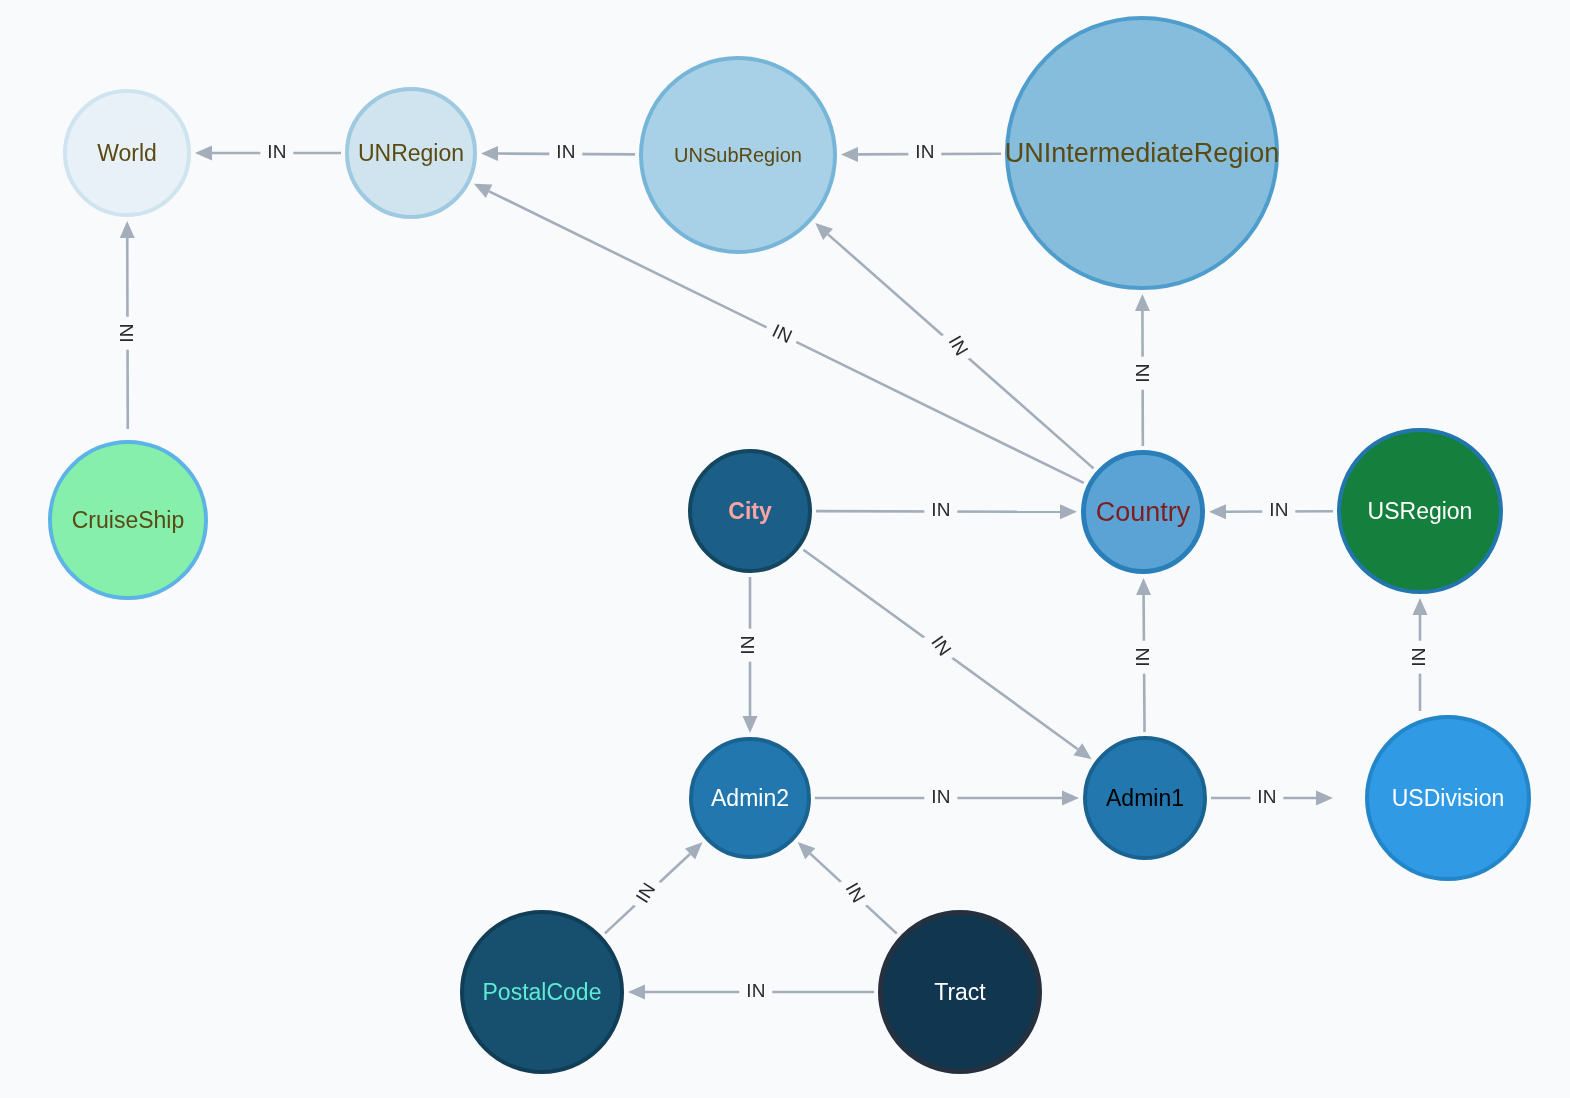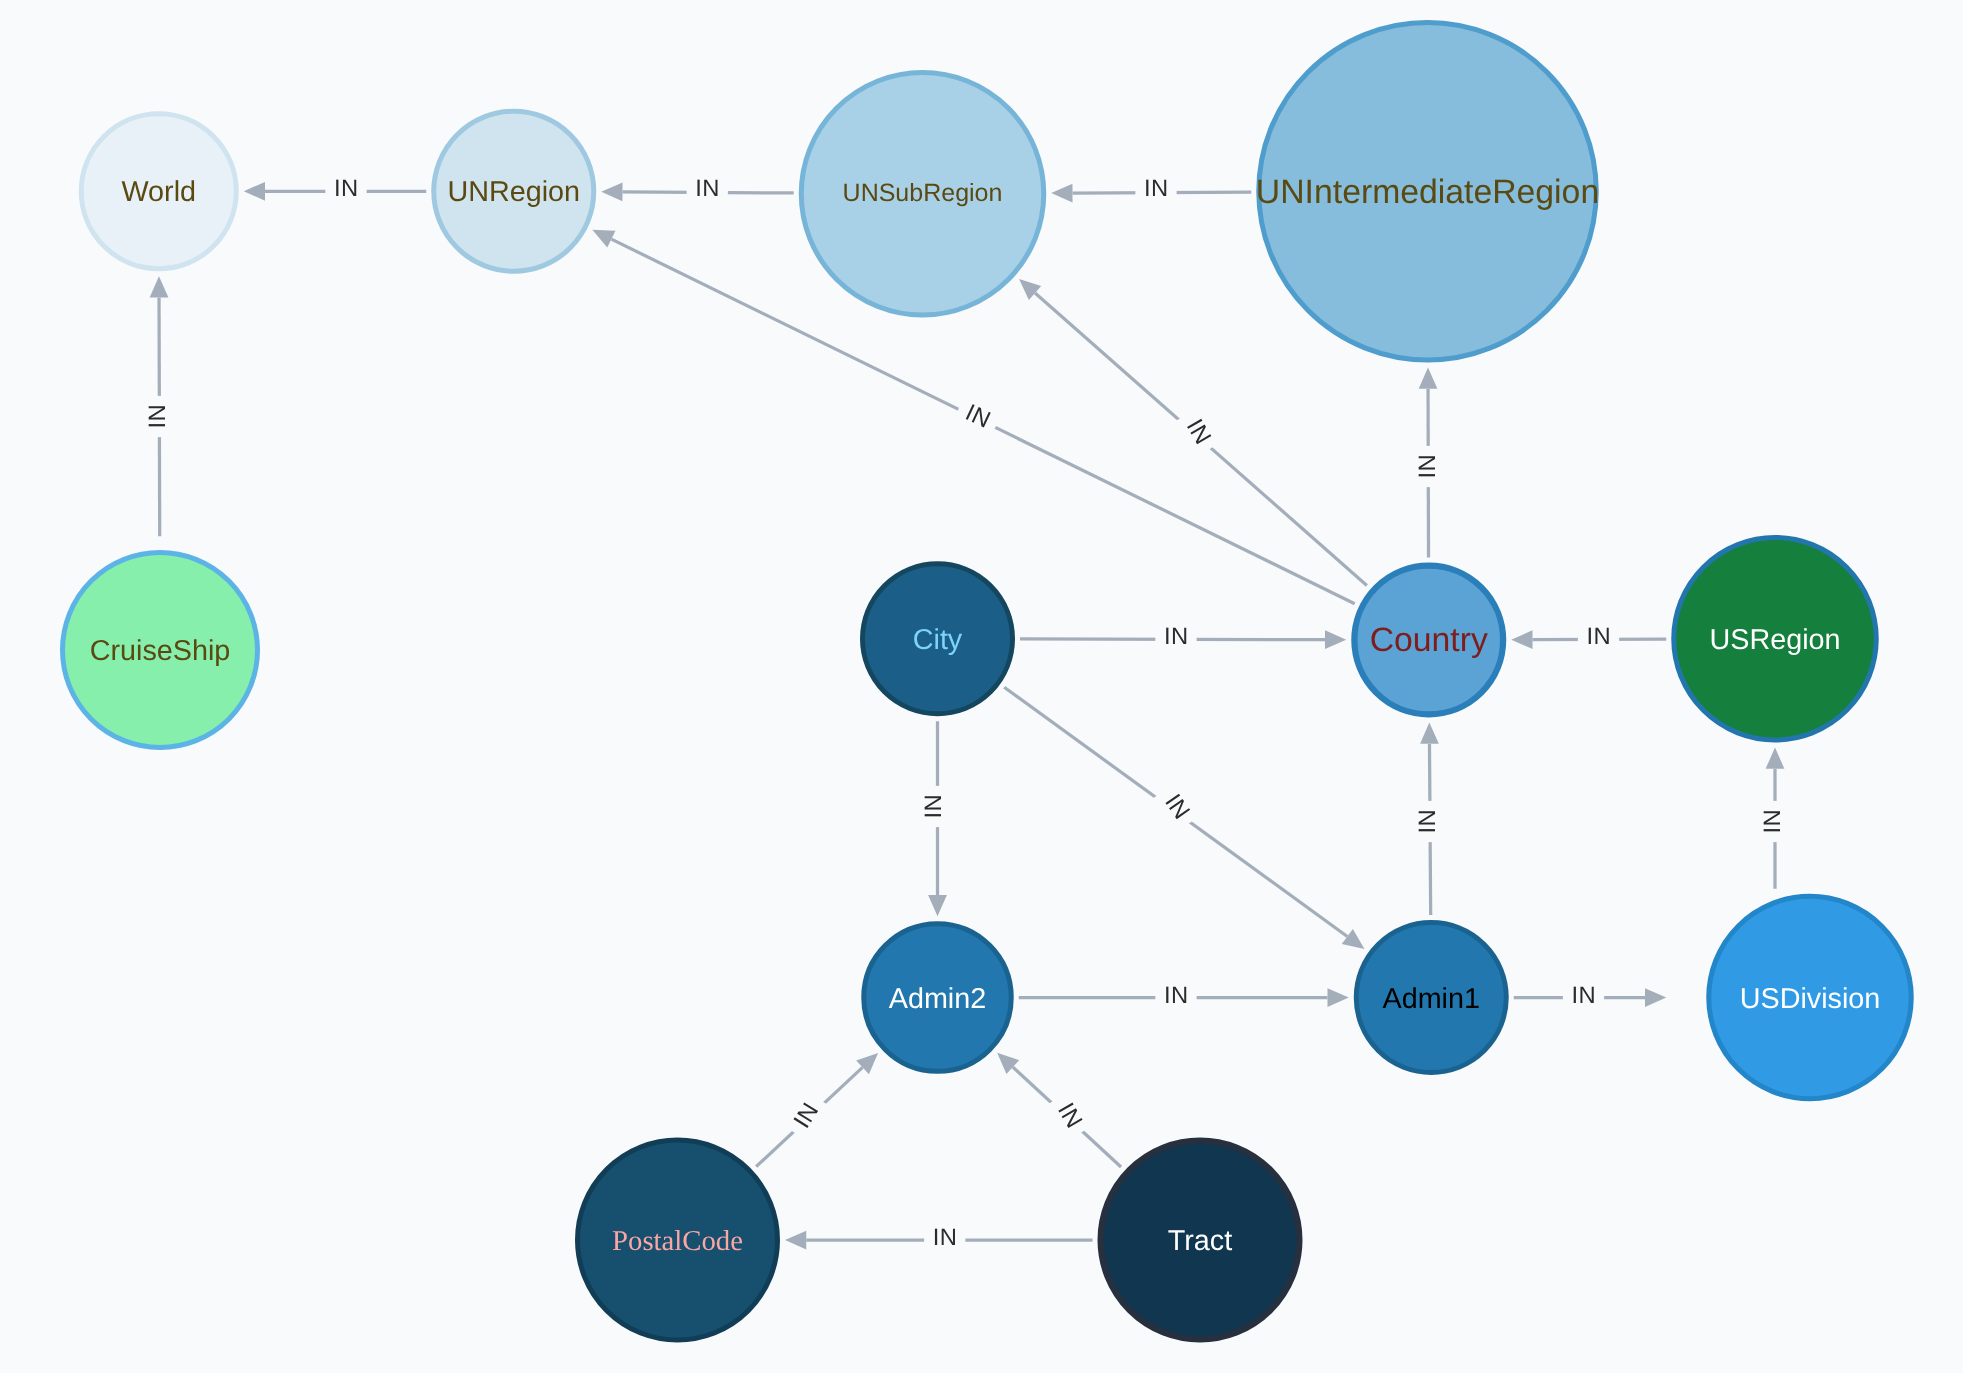--- a/index.html
+++ b/index.html
@@ -111,39 +111,39 @@
       <div class="node" style="left: 639px; top: 56px; width: 198px; height: 198px; background: rgb(168, 209, 231); border: 4px solid rgb(118, 180, 216);">
         <span class="node-label" style="color: rgb(90, 74, 18); font-size: 20px;">UNSubRegion</span>
       </div>
       <div class="node" style="left: 1005px; top: 16px; width: 274px; height: 274px; background: rgb(134, 188, 220); border: 4px solid rgb(78, 157, 205);">
         <span class="node-label" style="color: rgb(90, 74, 18); font-size: 27px;">UNIntermediateRegion</span>
       </div>
       <div class="node" style="left: 48px; top: 440px; width: 160px; height: 160px; background: #86efac; border: 4px solid rgb(92, 179, 230);">
         <span class="node-label" style="color: rgb(90, 74, 18); font-size: 23px;">CruiseShip</span>
       </div>
       <div class="node" style="left: 688px; top: 449px; width: 124px; height: 124px; background: rgb(27, 94, 135); border: 4px solid rgb(20, 70, 95);">
-        <span class="node-label" style="color: #7dd3fc; font-size: 23px;">City</span>
+        <span class="node-label" style="color: #fca5a5; font-size: 23px; font-weight: bold;">City</span>
       </div>
       <div class="node" style="left: 1081px; top: 450px; width: 124px; height: 124px; background: rgb(91, 163, 212); border: 5px solid rgb(42, 127, 186);">
         <span class="node-label" style="color: #7f1d1d; font-size: 27px;">Country</span>
       </div>
       <div class="node" style="left: 1337px; top: 428px; width: 166px; height: 166px; background: #15803d; border: 4px solid rgb(35, 118, 173);">
         <span class="node-label" style="color: rgb(255, 255, 255); font-size: 23px;">USRegion</span>
       </div>
       <div class="node" style="left: 689px; top: 737px; width: 122px; height: 122px; background: rgb(34, 120, 174); border: 4px solid rgb(26, 99, 145);">
         <span class="node-label" style="color: rgb(255, 255, 255); font-size: 23px;">Admin2</span>
       </div>
       <div class="node" style="left: 1083px; top: 736px; width: 124px; height: 124px; background: rgb(34, 120, 174); border: 4px solid rgb(26, 99, 145);">
         <span class="node-label" style="color: #000000; font-size: 23px;">Admin1</span>
       </div>
       <div class="node" style="left: 1365px; top: 715px; width: 166px; height: 166px; background: rgb(48, 154, 229); border: 4px solid rgb(34, 134, 201);">
         <span class="node-label" style="color: rgb(255, 255, 255); font-size: 23px;">USDivision</span>
       </div>
       <div class="node" style="left: 460px; top: 910px; width: 164px; height: 164px; background: rgb(22, 80, 110); border: 4px solid rgb(17, 62, 86);">
-        <span class="node-label" style="color: #fca5a5; font-size: 23px; font-family: Liberation Serif, serif;">PostalCode</span>
+        <span class="node-label" style="color: #5eead4; font-size: 23px;">PostalCode</span>
       </div>
       <div class="node" style="left: 878px; top: 910px; width: 164px; height: 164px; background: rgb(16, 55, 79); border: 5px solid rgb(39, 48, 62);">
         <span class="node-label" style="color: rgb(255, 255, 255); font-size: 23px;">Tract</span>
       </div>
     </div>
   <div id="edge-label-layer">
       <div class="edge-label" style="color: rgb(43, 43, 43); left: 277px; top: 152px; transform: translate(-50%, -50%) rotate(0deg); background: rgb(248, 250, 252); padding: 2px 7px;">IN</div>
       <div class="edge-label" style="color: rgb(43, 43, 43); left: 127px; top: 333px; transform: translate(-50%, -50%) rotate(-90deg); background: rgb(248, 250, 252); padding: 2px 7px;">IN</div>
       <div class="edge-label" style="color: rgb(43, 43, 43); left: 566px; top: 152px; transform: translate(-50%, -50%) rotate(0deg); background: rgb(248, 250, 252); padding: 2px 7px;">IN</div>
       <div class="edge-label" style="color: rgb(43, 43, 43); left: 925px; top: 152px; transform: translate(-50%, -50%) rotate(0deg); background: rgb(248, 250, 252); padding: 2px 7px;">IN</div>

